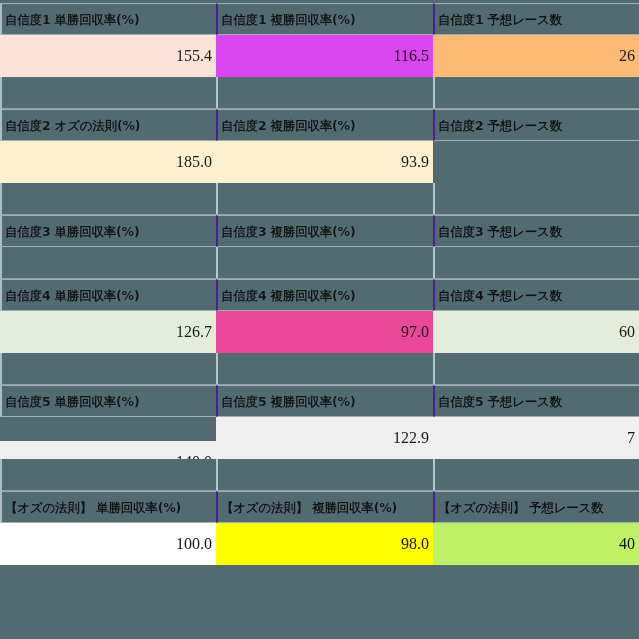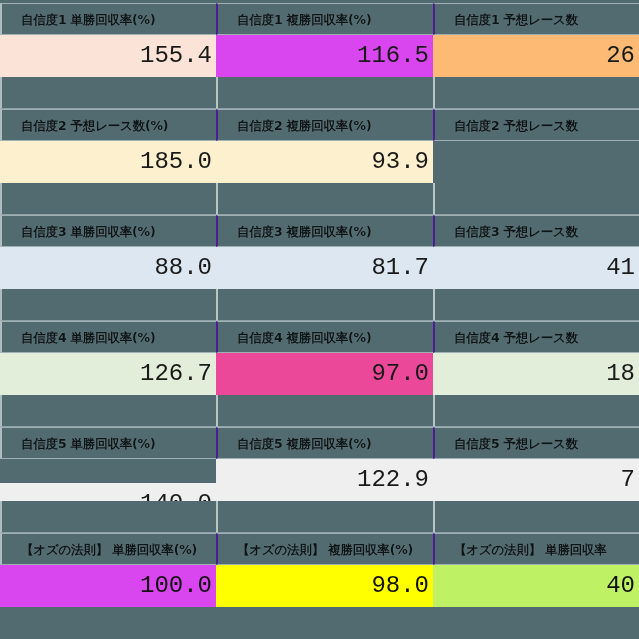--- a/index.html
+++ b/index.html
@@ -48,21 +48,21 @@
   }
   .header-cell:first-child {
     border-left: 2px solid #aebdc0;
   }
   .header-label {
     font-size: 12.5px;
     line-height: 13px;
     color: #0c1416;
     font-family: "DejaVu Sans", "Liberation Sans", sans-serif;
     font-weight: 700;
-    padding-left: 19px;
+    padding-left: 3px;
     white-space: nowrap;
     letter-spacing: -0.2px;
     text-shadow: 0 0 1px rgba(255,255,255,0.25);
   }
 
   
   .value-row {
     display: flex;
     width: 639px;
     height: 42px;
@@ -70,24 +70,24 @@
   }
   .value-cell {
     box-sizing: border-box;
     height: 42px;
     display: flex;
     align-items: center;
     justify-content: flex-end;
     overflow: hidden;
   }
   .value-text {
-    font-size: 24px;
+    font-size: 16px;
     line-height: 22px;
     color: #1a1a1a;
-    font-family: Liberation Mono, monospace;
+    font-family: Liberation Serif, serif;
     padding-right: 4px;
     white-space: nowrap;
   }
 
   
   .spacer {
     width: 639px;
     background: #526b70;
     position: relative;
   }
@@ -152,21 +152,21 @@
     <div class="spacer" style="height: 32px;">
       <div class="spacer-cols">
         <div class="spacer-cell c0"></div>
         <div class="spacer-cell c1"></div>
         <div class="spacer-cell c2"></div>
       </div>
     </div>
     <div class="group">
       <div class="header-row">
         <div class="header-cell c0">
-          <span class="header-label">自信度2 予想レース数(%)</span>
+          <span class="header-label">自信度2 オズの法則(%)</span>
         </div>
         <div class="header-cell c1">
           <span class="header-label">自信度2 複勝回収率(%)</span>
         </div>
         <div class="header-cell c2">
           <span class="header-label">自信度2 予想レース数</span>
         </div>
       </div>
       <div class="value-row">
         <div class="value-cell v0" style="background: rgb(252, 240, 207);">
@@ -189,31 +189,20 @@
         <div class="header-cell c0">
           <span class="header-label">自信度3 単勝回収率(%)</span>
         </div>
         <div class="header-cell c1">
           <span class="header-label">自信度3 複勝回収率(%)</span>
         </div>
         <div class="header-cell c2">
           <span class="header-label">自信度3 予想レース数</span>
         </div>
       </div>
-      <div class="value-row">
-        <div class="value-cell v0" style="background: rgb(220, 231, 242);">
-          <span class="value-text">88.0</span>
-        </div>
-        <div class="value-cell v1" style="background: rgb(220, 231, 242);">
-          <span class="value-text">81.7</span>
-        </div>
-        <div class="value-cell v2" style="background: rgb(220, 231, 242);">
-          <span class="value-text">41</span>
-        </div>
-      </div>
     </div>
     <div class="spacer" style="height: 32px;">
       <div class="spacer-cols">
         <div class="spacer-cell c0"></div>
         <div class="spacer-cell c1"></div>
         <div class="spacer-cell c2"></div>
       </div>
     </div>
     <div class="group">
       <div class="header-row">
@@ -228,21 +217,21 @@
         </div>
       </div>
       <div class="value-row">
         <div class="value-cell v0" style="background: rgb(226, 237, 218);">
           <span class="value-text">126.7</span>
         </div>
         <div class="value-cell v1" style="background: #ec4899;">
           <span class="value-text">97.0</span>
         </div>
         <div class="value-cell v2" style="background: rgb(226, 237, 218);">
-          <span class="value-text">18</span>
+          <span class="value-text">60</span>
         </div>
       </div>
     </div>
     <div class="spacer" style="height: 32px;">
       <div class="spacer-cols">
         <div class="spacer-cell c0"></div>
         <div class="spacer-cell c1"></div>
         <div class="spacer-cell c2"></div>
       </div>
     </div>
@@ -279,25 +268,25 @@
     </div>
     <div class="group group-highlight">
       <div class="header-row">
         <div class="header-cell c0">
           <span class="header-label">【オズの法則】 単勝回収率(%)</span>
         </div>
         <div class="header-cell c1">
           <span class="header-label">【オズの法則】 複勝回収率(%)</span>
         </div>
         <div class="header-cell c2">
-          <span class="header-label">【オズの法則】 単勝回収率</span>
-        </div>
-      </div>
-      <div class="value-row">
-        <div class="value-cell v0" style="background: #d946ef;">
+          <span class="header-label">【オズの法則】 予想レース数</span>
+        </div>
+      </div>
+      <div class="value-row">
+        <div class="value-cell v0" style="background: #ffffff;">
           <span class="value-text">100.0</span>
         </div>
         <div class="value-cell v1" style="background: rgb(255, 255, 0);">
           <span class="value-text">98.0</span>
         </div>
         <div class="value-cell v2" style="background: #bef264;">
           <span class="value-text">40</span>
         </div>
       </div>
     </div>

